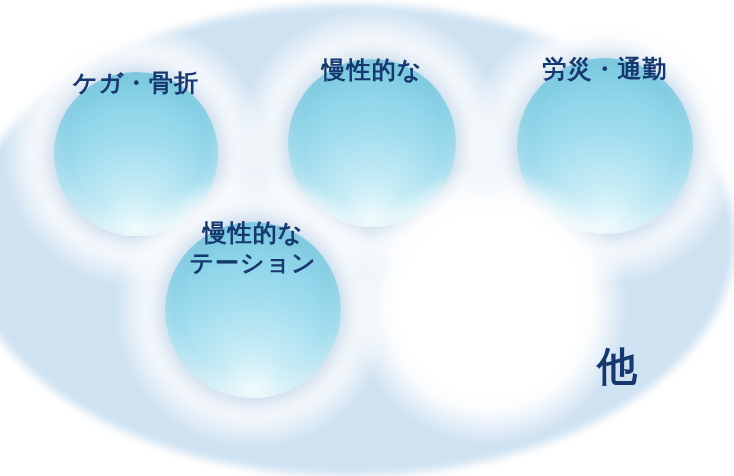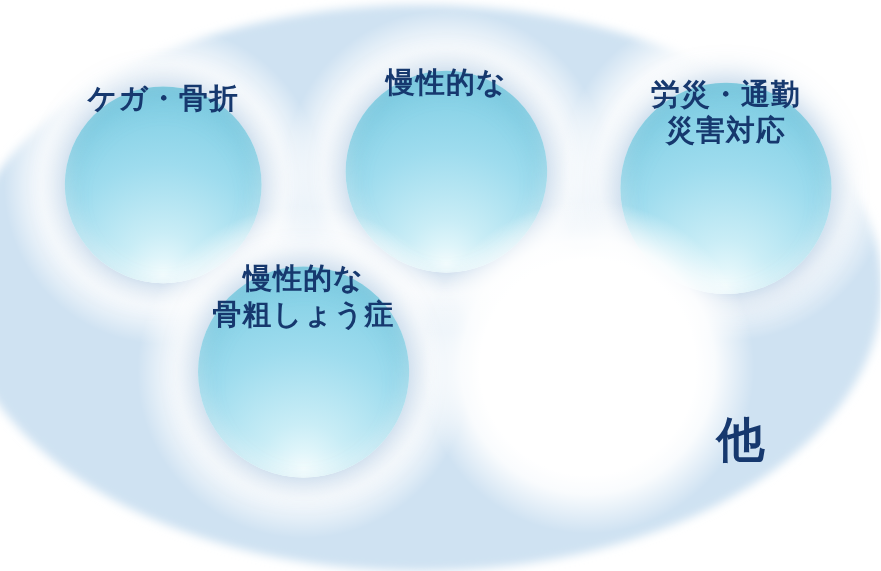--- a/index.html
+++ b/index.html
@@ -37,21 +37,21 @@
     letter-spacing:1px;
     transform:translateY(-4px);
   }
   .bubble-text span{display:block;}
   
   .halo1{left:-1px;  top:17px;  width:274px;height:274px;}
   .b1   {left:54px;  top:72px;  width:164px;height:164px;}
   .halo2{left:233px; top:4px;   width:278px;height:278px;}
   .b2   {left:288px; top:59px;  width:168px;height:168px;}
   .halo3{left:462px; top:3px;   width:286px;height:286px;}
-  .b3   {left:517px; top:69px;  width:176px;height:176px;}
+  .b3   {left:517px; top:58px;  width:176px;height:176px;}
   .halo4{left:110px; top:167px; width:286px;height:286px;}
   .b4   {left:165px; top:222px; width:176px;height:176px;}
   .halo5{left:347px; top:163px; width:286px;height:286px;}
   .b5   {left:402px; top:218px; width:176px;height:176px;}
   .others{
     position:absolute;
     left:597px; top:339px;
     font-size:40px;
     font-weight:bold;
     color:#16386e;
@@ -83,29 +83,28 @@
   <div class="bubble b2">
     <div class="bubble-text">
       <span>慢性的な</span>
     </div>
   </div>
 
   <div class="halo halo3"></div>
   <div class="bubble b3">
     <div class="bubble-text">
       <span>労災・通勤</span>
-      <span>災害対応</span>
     </div>
   </div>
 
   <div class="halo halo4"></div>
   <div class="bubble b4">
     <div class="bubble-text">
       <span>慢性的な</span>
-      <span>骨粗しょう症</span>
+      <span>テーション</span>
     </div>
   </div>
 
   <div class="halo halo5"></div>
 
   <div class="others">他</div>
 
 </div>
 
 </body></html>

